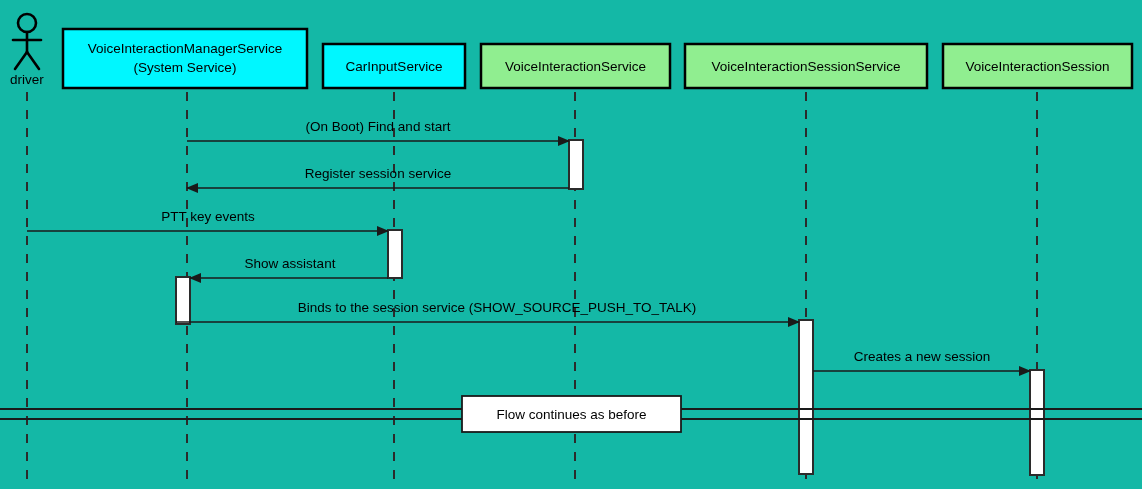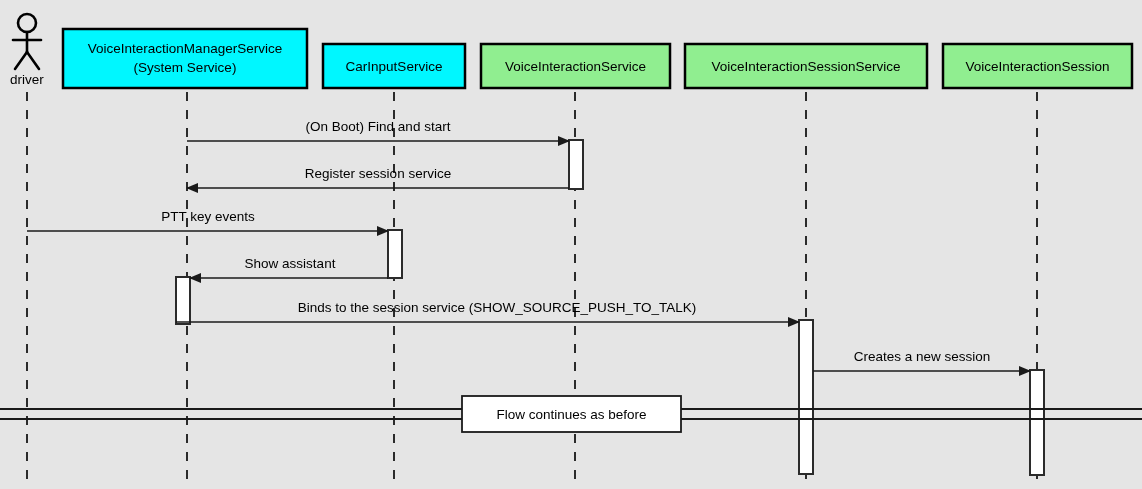--- a/index.html
+++ b/index.html
@@ -4,21 +4,21 @@
 <style>
   html, body {
     margin: 0;
     padding: 0;
     background: #ffffff;
   }
   #diagram-root {
     position: relative;
     width: 1142px;
     height: 489px;
-    background: #e5e5e5;
+    background: #14b8a6;
     font-family: "Liberation Sans", sans-serif;
     overflow: hidden;
   }
   svg#seq-svg {
     position: absolute;
     left: 0;
     top: 0;
     width: 1142px;
     height: 489px;
   }

